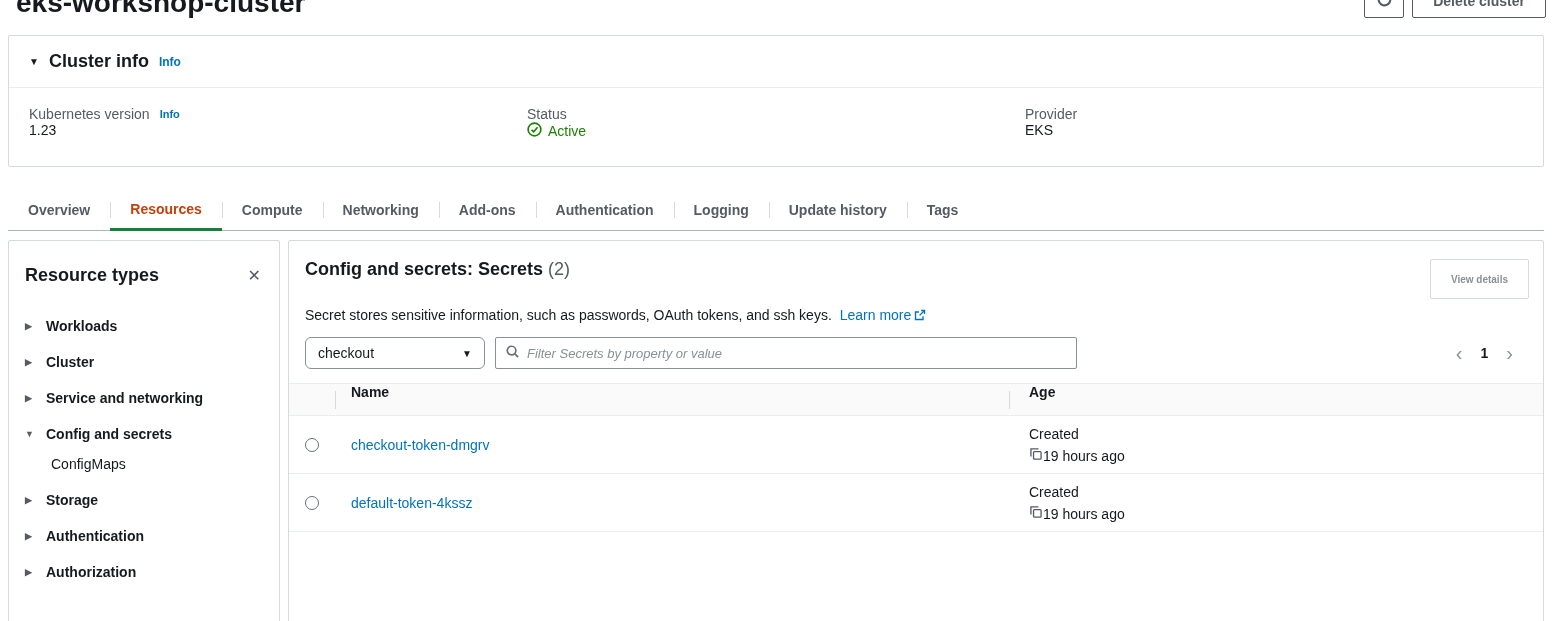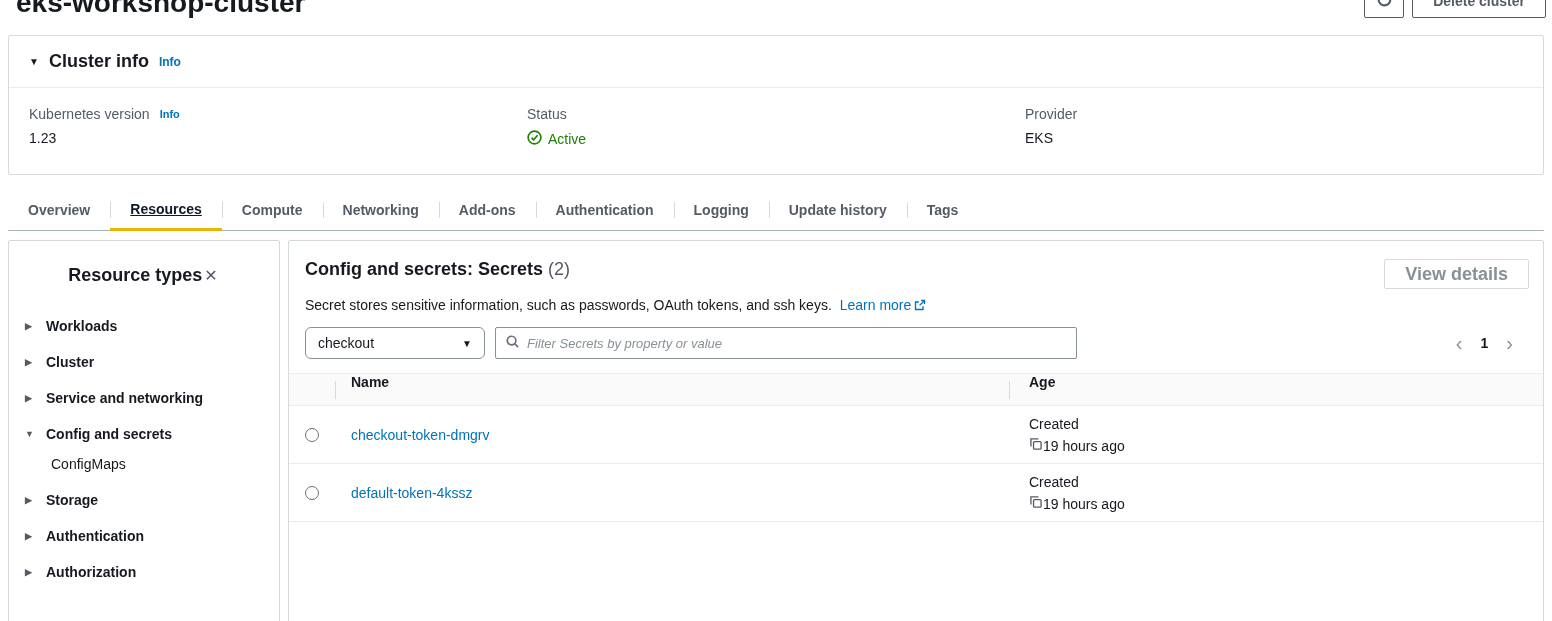--- a/index.html
+++ b/index.html
@@ -20,48 +20,48 @@
   .panel { background:#fff; border:1px solid #d5dbdb; border-radius:2px; }
   .cluster-info { position:absolute; top:35px; left:8px; right:8px; }
   .ci-header { height:52px; display:flex; align-items:center; padding:0 20px; border-bottom:1px solid #eaeded; cursor:pointer; }
   .tri { font-size:10px; color:#16191f; margin-right:10px; }
   .ci-title { font-size:18px; font-weight:700; }
   .info-link { font-size:12px; font-weight:700; color:#0073bb; margin-left:10px; text-decoration:none; cursor:pointer; }
   .ci-body { display:flex; padding:18px 20px 26px 20px; }
   .ci-col { flex:1; }
   .field-label { font-size:14px; color:#545b64; display:flex; align-items:center; gap:8px; }
   .field-label .info-link { margin-left:2px; font-size:11px; }
-  .field-value { font-size:14px; color:#16191f; margin-top:8px; display:flex; align-items:center; gap:6px; }
+  .field-value { font-size:14px; color:#16191f; display:flex; align-items:center; gap:6px; }
   .status-active { color:#1d8102; }
 
   
   .tabs { position:absolute; top:189px; left:8px; right:8px; height:42px; display:flex; align-items:stretch; border-bottom:1px solid #aab7b8; }
   .tab { position:relative; display:flex; align-items:center; padding:0 20px; font-size:14px; font-weight:700; color:#545b64; cursor:pointer; white-space:nowrap; }
   .tab + .tab::before { content:""; position:absolute; left:0; top:13px; width:1px; height:16px; background:#d5dbdb; }
-  .tab.active { color:#0f172a; border-bottom:3px solid #eab308; margin-bottom:-1px;text-decoration:underline; }
+  .tab.active { color:#c2410c; border-bottom:3px solid #15803d; margin-bottom:-1px; }
 
   
   .sidebar { position:absolute; top:240px; left:8px; width:272px; height:440px; }
-  .sidebar-header { display:flex; align-items:center; justify-content:center; padding:24px 16px 12px 16px; }
+  .sidebar-header { display:flex; align-items:center; justify-content:space-between; padding:24px 16px 12px 16px; }
   .sidebar-title { font-size:18px; font-weight:700; }
   .close-btn { background:none; border:none; font-size:16px; color:#545b64; line-height:1; padding:2px; }
   .tree { padding:10px 0 0 0; }
   .tree-item { display:flex; align-items:center; gap:11px; padding:10px 16px; font-size:14px; font-weight:700; color:#16191f; cursor:pointer; }
   .tree-item .chev { font-size:9px; color:#545b64; width:10px; }
   .tree-child { padding:4px 16px 4px 42px; font-size:14px; color:#16191f; cursor:pointer; }
   .tree-child.selected { color:#d45b07; font-weight:700; }
   .tree-group { padding-bottom:6px; }
 
   
   .main-panel { position:absolute; top:240px; left:288px; right:8px; height:440px; }
   .main-header { display:flex; align-items:flex-start; justify-content:space-between; padding:18px 14px 0 16px; }
   .main-title { font-size:18px; font-weight:700; }
   .main-count { font-size:18px; font-weight:400; color:#545b64; }
-  .btn-disabled { height:30px; padding:0 20px; background:#fff; border:1px solid #d5dbdb; border-radius:2px;
-    font-size:18px; font-weight:700; color:#879196; cursor:default; }
+  .btn-disabled { height:40px; padding:0 20px; background:#fff; border:1px solid #d5dbdb; border-radius:2px;
+    font-size:10px; font-weight:700; color:#879196; cursor:default; }
   .description { padding:8px 16px 0 16px; font-size:14px; color:#16191f; }
   .learn-more { color:#0073bb; text-decoration:none; font-weight:400; margin-left:4px; cursor:pointer; }
   .ext-icon { margin-left:3px; vertical-align:-1px; }
 
   .filter-row { display:flex; align-items:center; padding:13px 14px 14px 16px; }
   .dropdown { width:180px; height:32px; border:1px solid #879196; border-radius:6px; background:#fff;
     display:flex; align-items:center; justify-content:space-between; padding:0 12px; font-size:14px; cursor:pointer; }
   .dropdown .caret { font-size:10px; color:#16191f; }
   .searchbox { width:582px; height:32px; margin-left:10px; border:1px solid #879196; border-radius:2px;
     display:flex; align-items:center; padding:0 4px 0 9px; background:#fff; }

